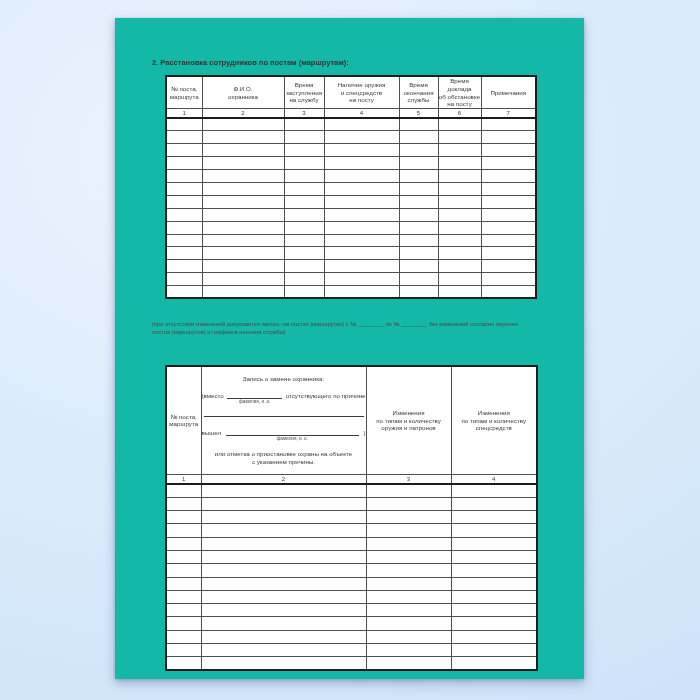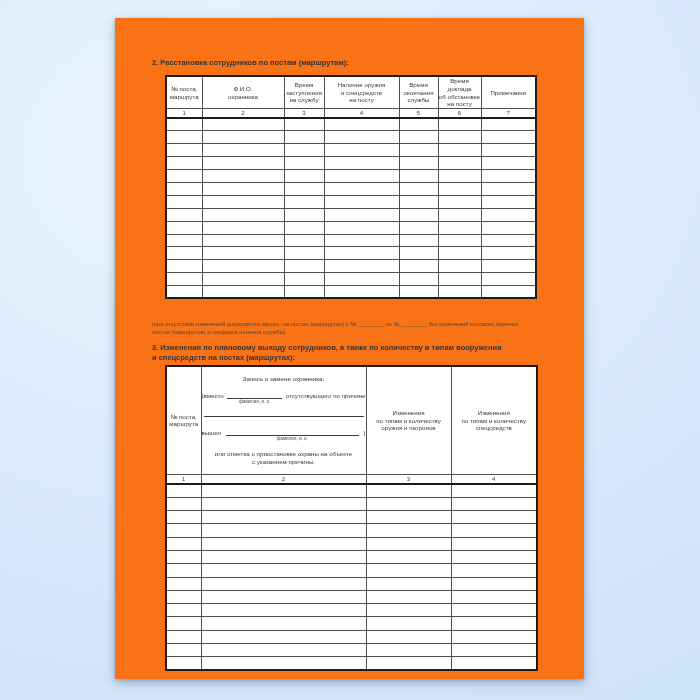--- a/index.html
+++ b/index.html
@@ -3,21 +3,21 @@
 <meta charset="utf-8">
 <style>
   html,body{margin:0;padding:0;}
   body{
     width:700px;height:700px;overflow:hidden;
     font-family:"Liberation Sans","DejaVu Sans",sans-serif;
     background:radial-gradient(ellipse 120% 90% at 32% 22%, #eef5fe 0%, #ddecfc 45%, #cfe3f8 100%);
   }
   .page{
     position:absolute;left:115px;top:18px;width:469px;height:661px;
-    background:#f97316;
+    background:#14b8a6;
     box-shadow:0 4px 10px rgba(80,110,150,.45), 0 1px 3px rgba(80,110,150,.35);
   }
   .h-sec{
     position:absolute;left:37px;
     font-size:7.5px;font-weight:bold;color:#353535;line-height:1.3;white-space:pre-line;
   }
   .h2{top:40px;}
   .h3{top:325px;}
   .note{
     position:absolute;left:37px;top:303px;
@@ -227,22 +227,20 @@
           <td></td>
           <td></td>
           <td></td>
         </tr>
       </tbody>
   </table>
 
   <div class="note">(при отсутствии изменений допускается запись: на постах (маршрутах) с № ________ по № ________ без изменений согласно перечня
 постов (маршрутов) и графиков несения службы)</div>
 
-  <div class="h-sec h3">3. Изменения по плановому выходу сотрудников, а также по количеству и типам вооружения
-и спецсредств на постах (маршрутах):</div>
 
   <table class="doc t2">
     <colgroup>
       <col class="c1">
         <col class="c2">
         <col class="c3">
         <col class="c4">
     </colgroup>
     <thead>
       <tr class="hdr">

